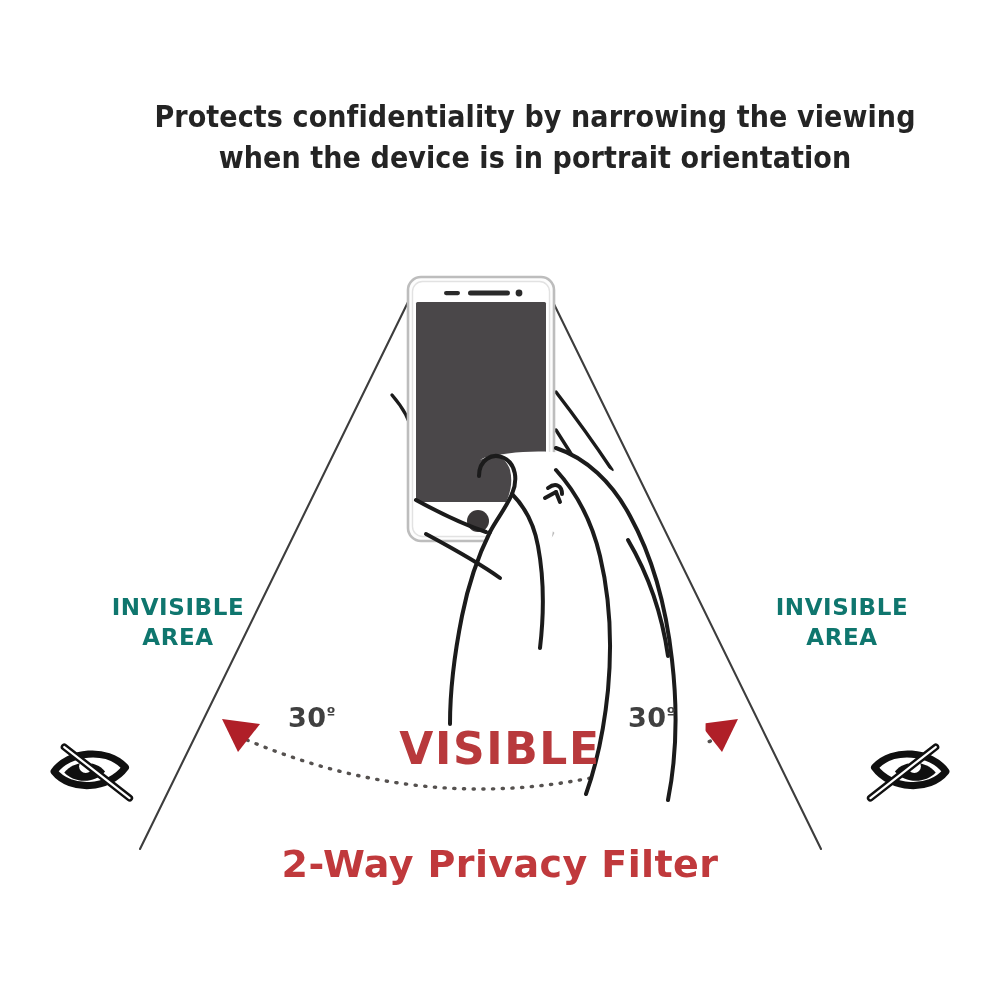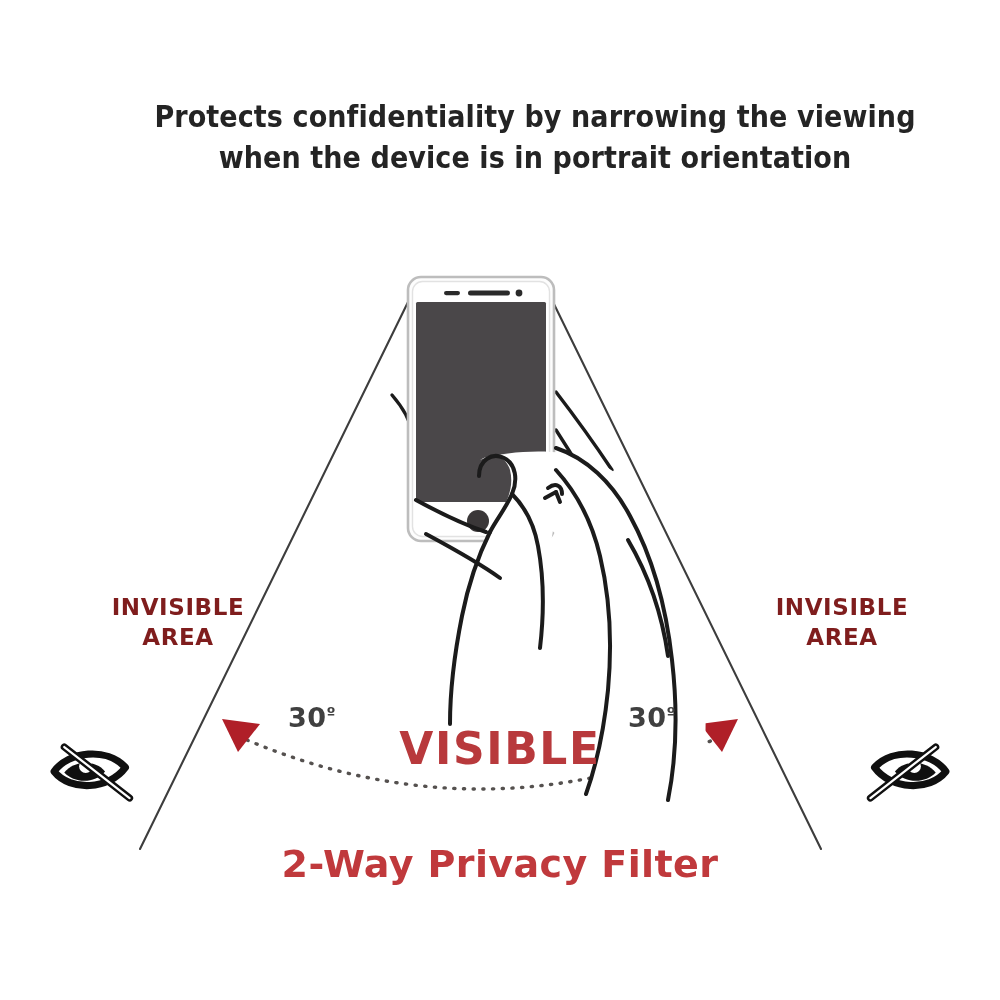--- a/index.html
+++ b/index.html
@@ -49,21 +49,21 @@
 
   
   .invisible-label {
     position: absolute;
     width: 230px;
     text-align: center;
     font-size: 23px;
     line-height: 30px;
     font-weight: 700;
     letter-spacing: 0.6px;
-    color: #7f1d1d;
+    color: #0f766e;
     font-family: "DejaVu Sans", "Liberation Sans", sans-serif;
   }
   .invisible-label.left  { left: 63px;  top: 592px; }
   .invisible-label.right { left: 727px; top: 592px; }
   .invisible-label .l2 { display: block; }
 
   
   .angle-label {
     position: absolute;
     font-size: 27px;

